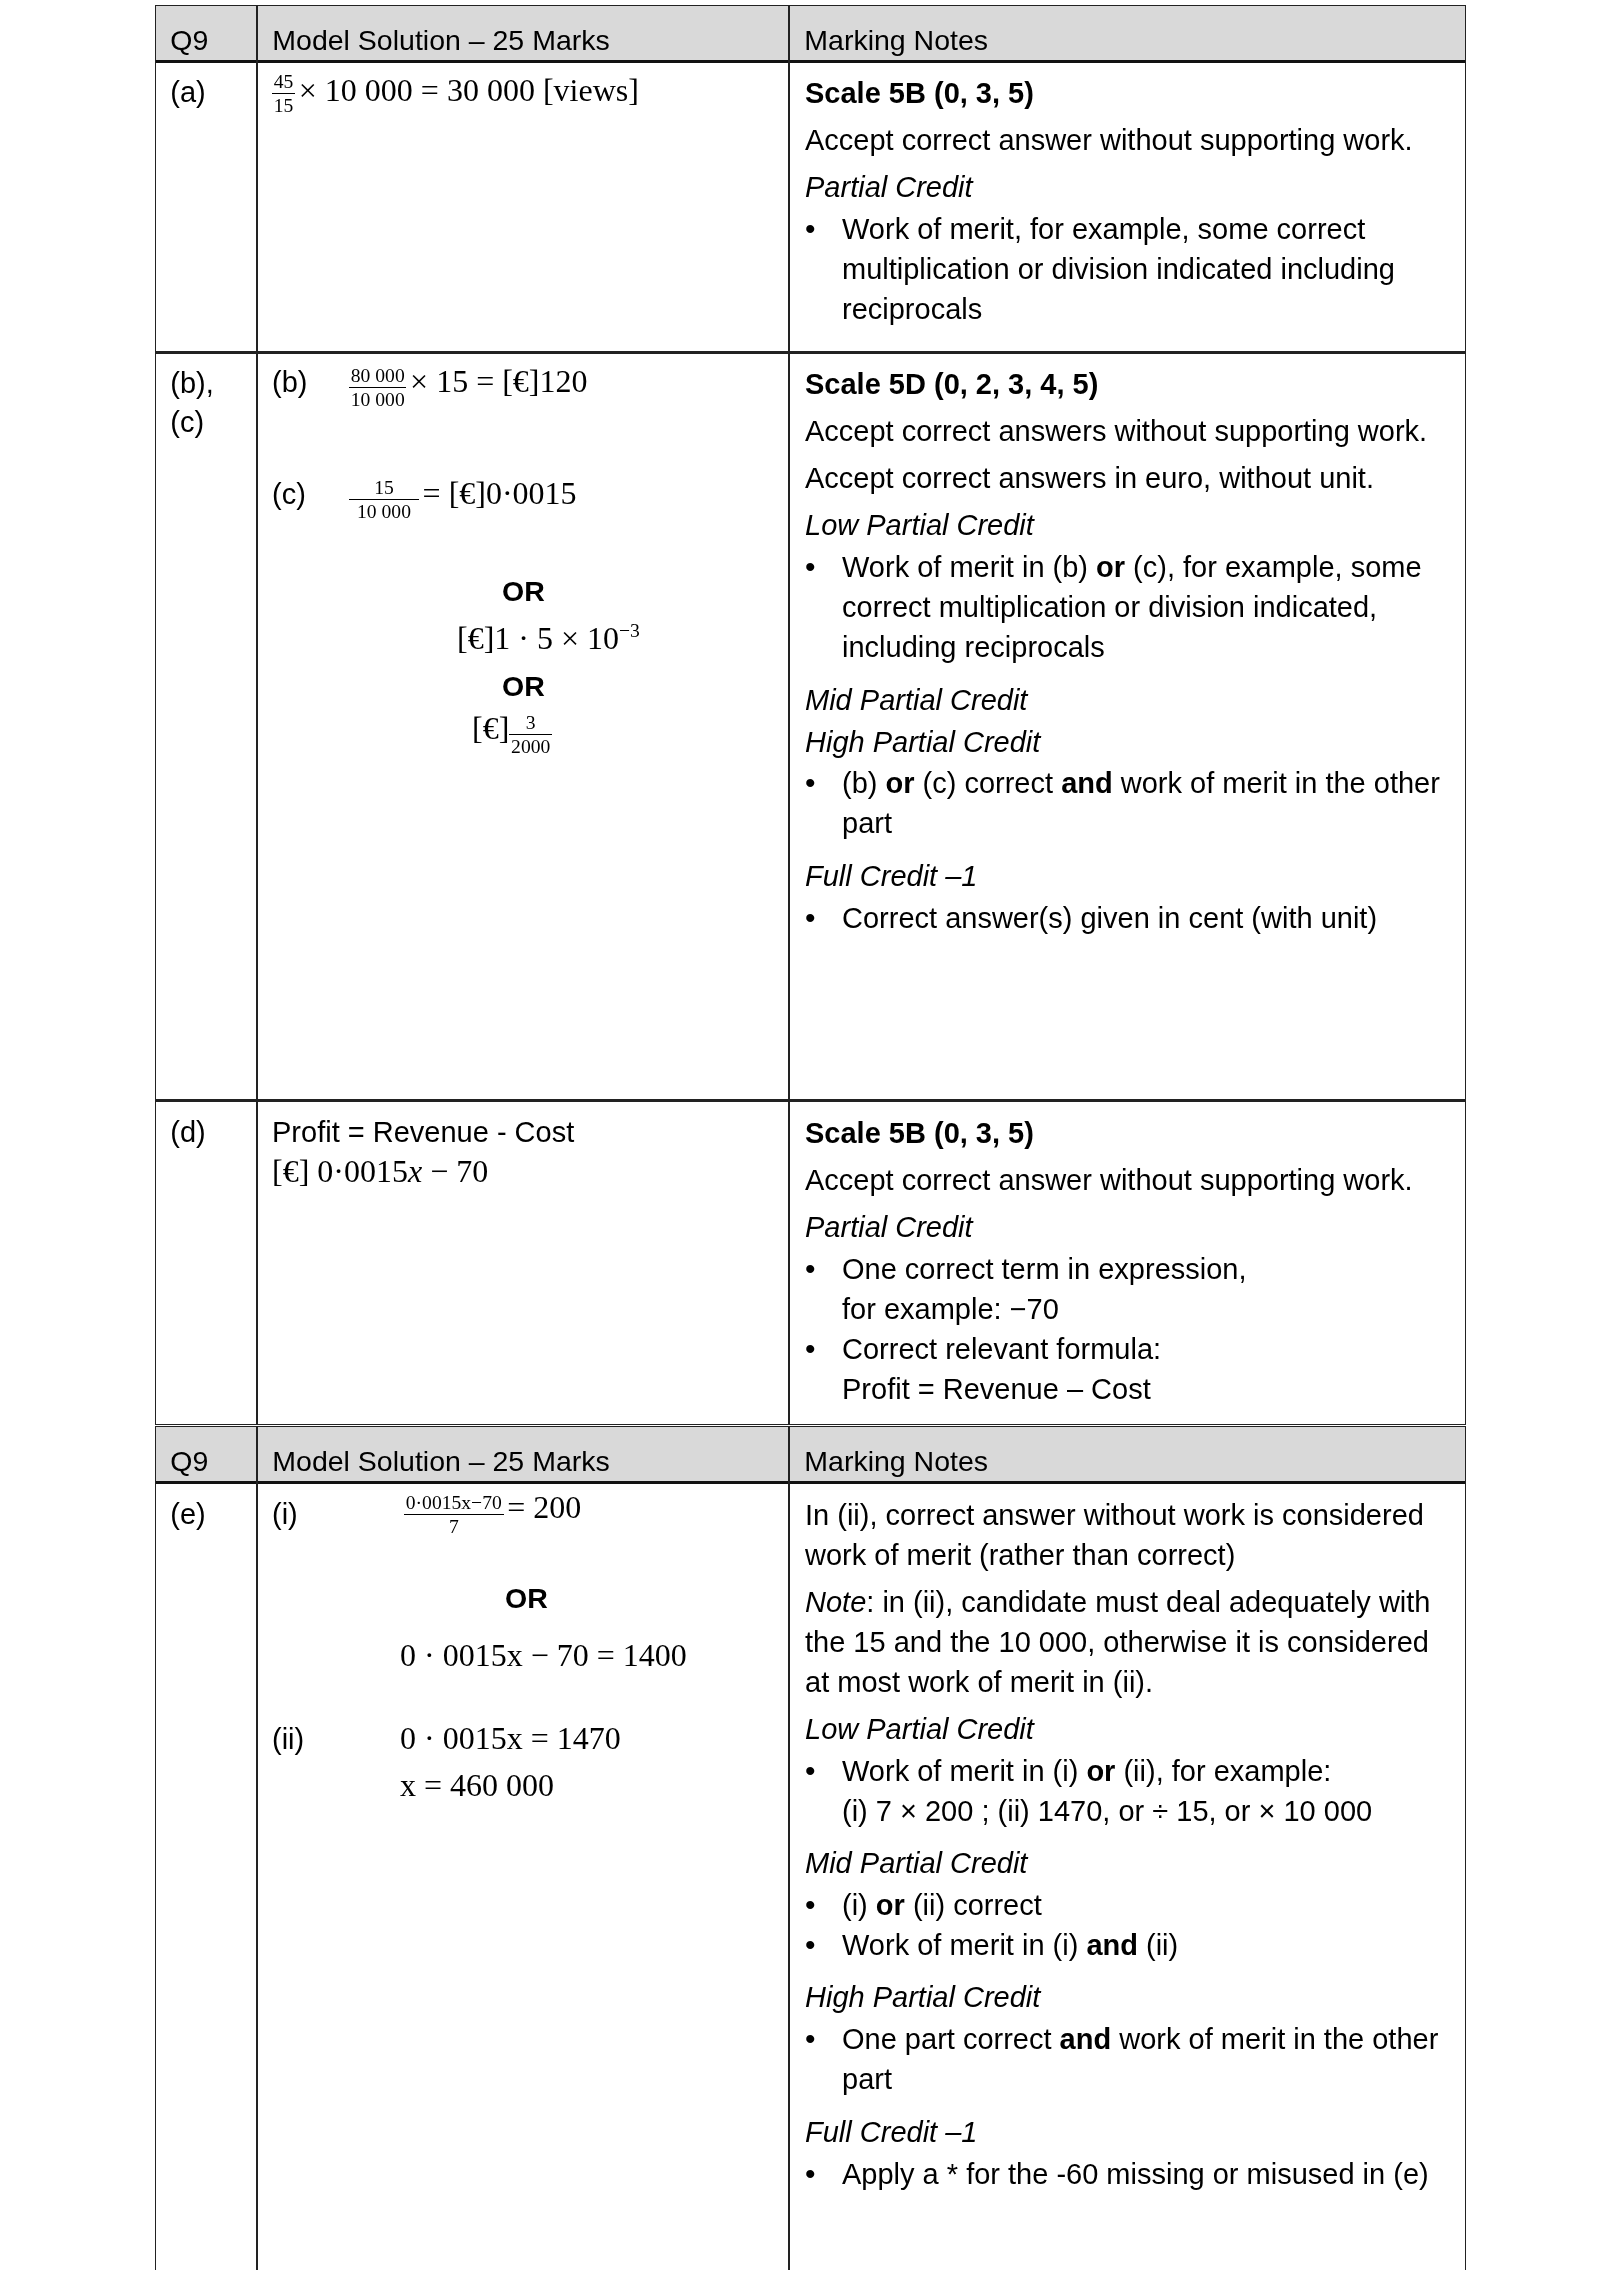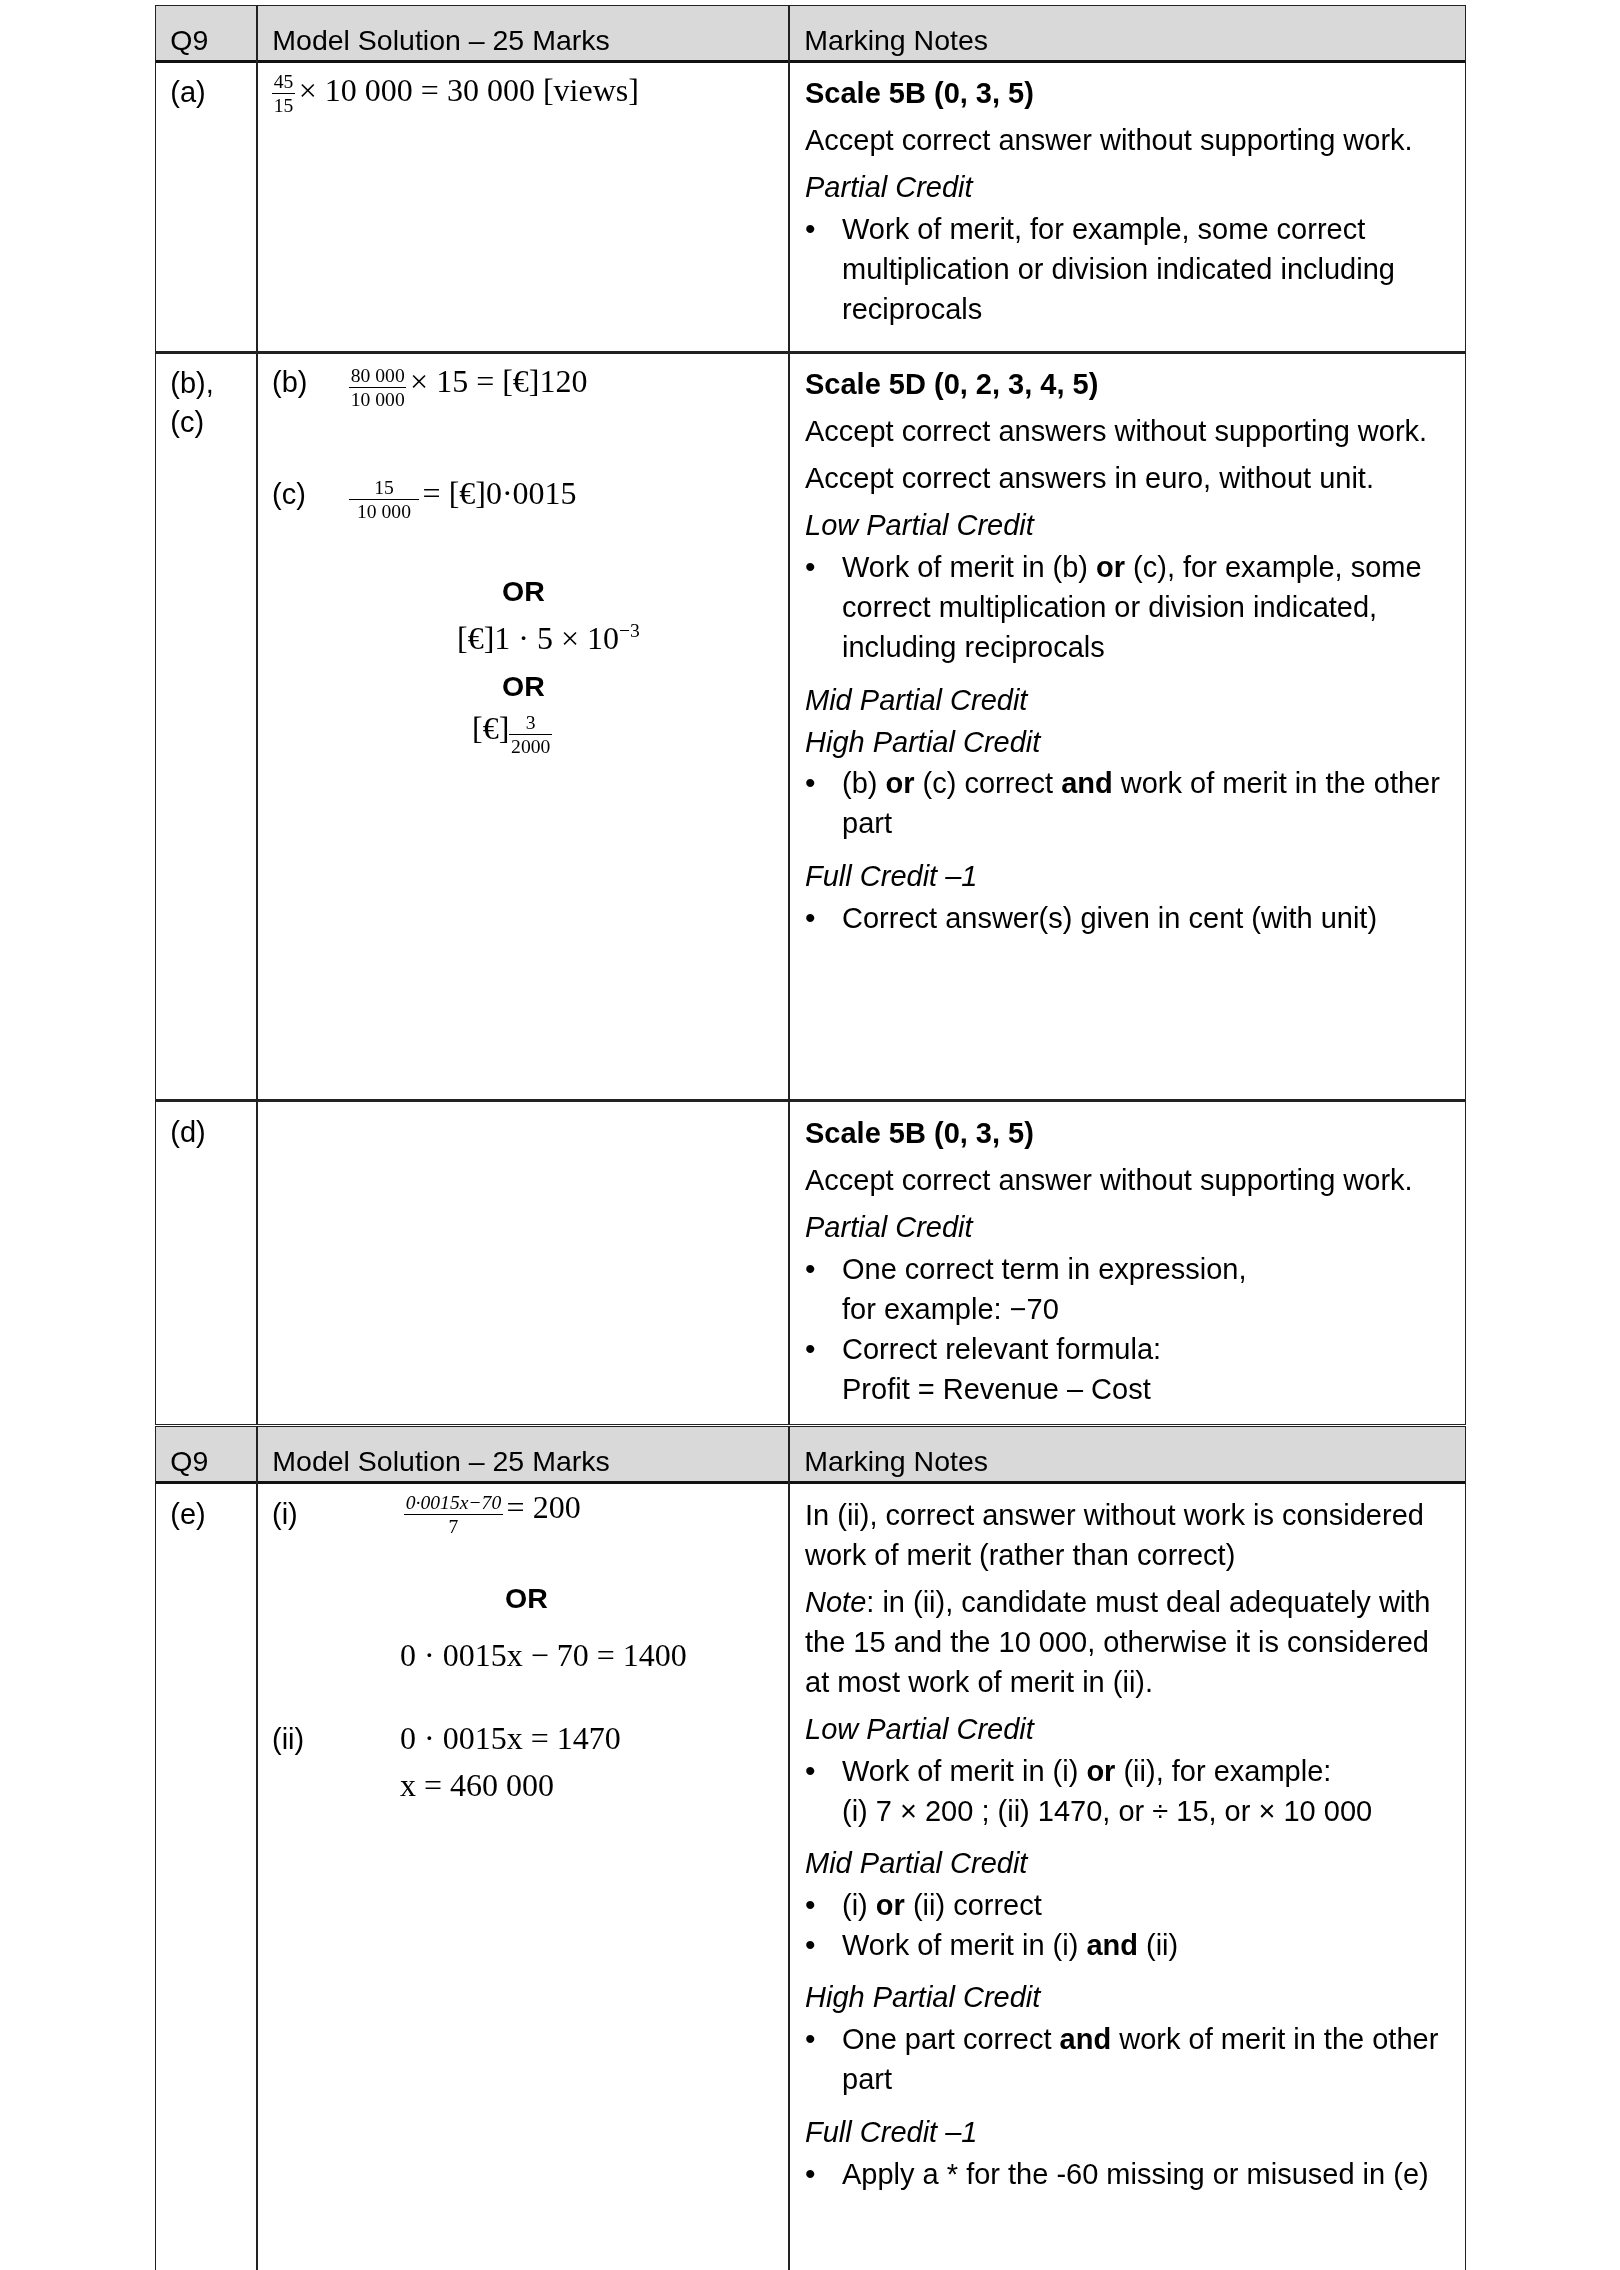--- a/index.html
+++ b/index.html
@@ -103,20 +103,24 @@
       <p class="note-p it" style="margin-bottom:1.8px;">Full Credit –1</p>
       <ul class="b">
           <li>Correct answer(s) given in cent (with unit)</li>
         </ul>
     </div>
   </div>
   <div class="hline" style="top:1093px;"></div>
 
   <div class="row" style="top:1097px;height:321px;">
     <div class="c1">(d)</div>
+    <div class="abs" style="left:116px;top:10.7px;font-size:29px;line-height:39px;">
+      <div>Profit = Revenue - Cost</div>
+      <div class="math"><span>[€] 0·0015</span><i>x</i><span> − 70</span></div>
+    </div>
     <div class="c3">
       <p class="note-p bold">Scale 5B (0, 3, 5)</p>
       <p class="note-p">Accept correct answer without supporting work.</p>
       <p class="note-p it" style="margin-bottom:1.8px;">Partial Credit</p>
       <ul class="b">
         <li>
             <div>One correct term in expression,</div>
             <div>for example: −70</div>
           </li>
         <li>
@@ -135,21 +139,21 @@
     <div class="hcell" style="left:634px;">Marking Notes</div>
   </div>
   <div class="vline" style="left:100px;"></div>
   <div class="vline" style="left:632px;"></div>
 
   <div class="row" style="top:57px;height:793px;">
     <div class="c1">(e)</div>
     <div class="abs" style="left:116px;top:14.3px;font-size:29px;">(i)</div>
     <div class="abs" style="left:248px;top:5.3px;">
       <span class="frac">
-        <span class="num" style="font-style:italic;">0·0015x−70</span>
+        <span class="num" style="">0·0015x−70</span>
         <span class="den">7</span>
       </span><span class="math">= 200</span>
     </div>
     <div class="abs or" style="left:349px;top:98px;">OR</div>
     <div class="abs math" style="left:244px;top:153px;">0 · 0015x − 70 = 1400</div>
     <div class="abs" style="left:116px;top:239px;font-size:29px;">(ii)</div>
     <div class="abs math" style="left:244px;top:236px;">0 · 0015x = 1470</div>
     <div class="abs math" style="left:244px;top:283px;">x = 460 000</div>
     <div class="c3">
       <p class="note-p">In (ii), correct answer without work is considered work of merit (rather than correct)</p>

